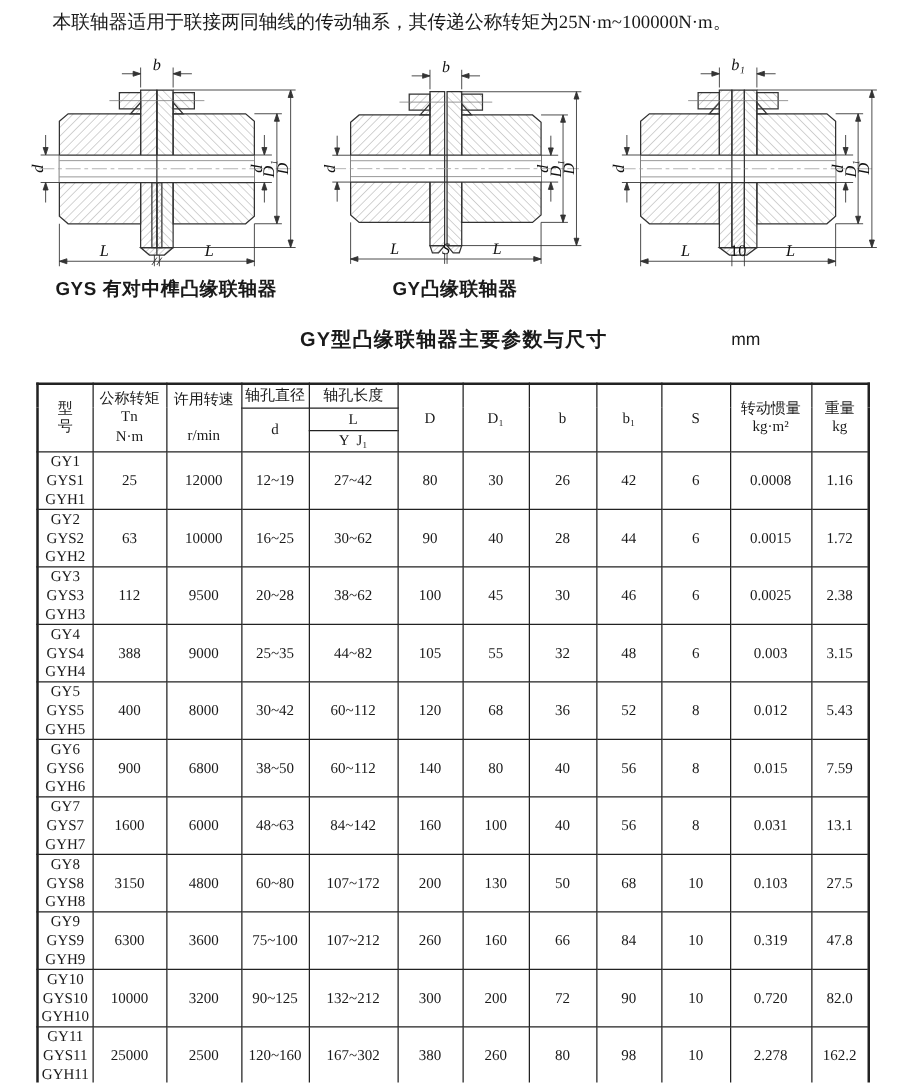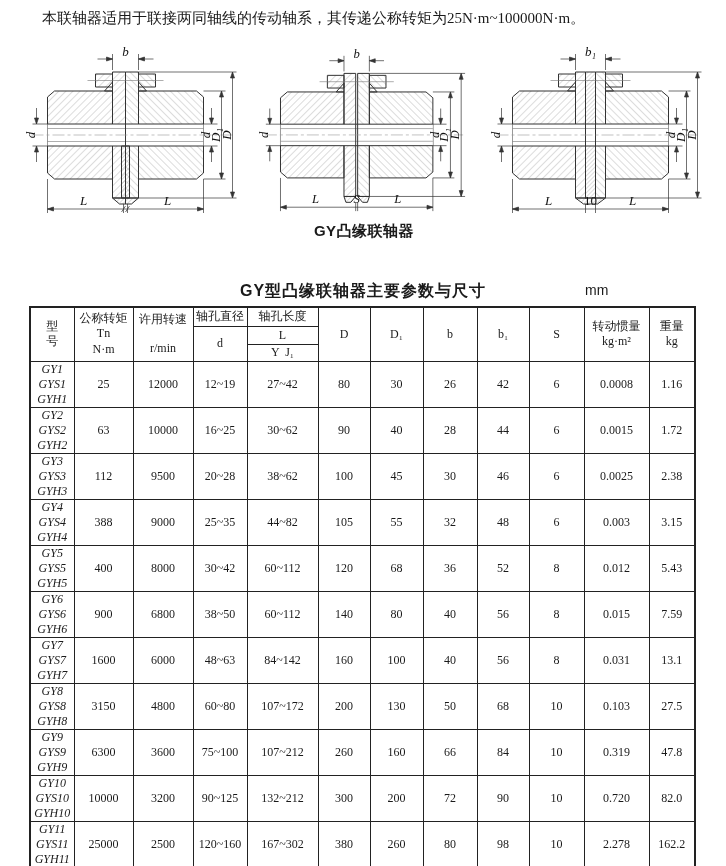--- a/index.html
+++ b/index.html
@@ -2,30 +2,30 @@
 <html><head>
 <meta charset="utf-8">
 <style>
   html,body{margin:0;padding:0;background:#fff;}
   body{width:726px;height:866px;position:relative;font-family:"Liberation Serif",serif;color:#1a1a1a;overflow:hidden;}
   .intro{position:absolute;top:8px;left:42px;width:660px;font-size:15px;line-height:1.35;}
   .drawings{position:absolute;top:46px;left:22px;width:690px;display:flex;justify-content:space-between;}
   .drawing{display:flex;flex-direction:column;align-items:center;}
   .drawing svg{display:block;}
   .caption{margin-top:4px;font-family:"Liberation Sans",sans-serif;font-weight:bold;font-size:15px;letter-spacing:.5px;white-space:nowrap;}
-  .titlebar{position:absolute;top:281px;left:0;width:636px;height:22px;}
+  .titlebar{position:absolute;top:262px;left:0;width:636px;height:22px;}
   .tbl-title{position:absolute;left:0;width:726px;text-align:center;font-family:"Liberation Sans",sans-serif;font-weight:600;font-size:16px;letter-spacing:1px;}
   .unit{position:absolute;left:585px;top:1px;font-family:Liberation Sans, sans-serif;font-size:14px;}
   table.params{position:absolute;top:306px;left:29px;width:667px;border-collapse:collapse;table-layout:fixed;border:2px solid #222;}
   table.params th,table.params td{border:1px solid #222;padding:0;text-align:center;font-weight:normal;font-size:12px;line-height:1.25;}
   table.params thead th{font-size:12px;}
   .h-top{height:19px;}
   .h-mid{height:18px;}
   .h-bot{height:17px;}
-  td.model-cell{text-align:left;padding-left:3px;font-size:10.5px;line-height:11.5px;font-style:italic;}
+  td.model-cell{text-align:left;padding-left:3px;font-size:10.5px;line-height:11.5px;}
   table.params tbody tr{height:35px;}
   .yj{white-space:pre;}
   .stack div{line-height:1.3;}
   
   .drw line,.drw polyline,.drw rect,.drw polygon,.drw path{vector-effect:non-scaling-stroke;}
   .dimtxt{font-family:"Liberation Serif",serif;font-style:italic;font-size:13px;fill:#111;}
   .dimtxt.up{font-style:normal;}
 </style>
 </head>
 <body>
@@ -110,20 +110,21 @@
         <text class="dimtxt" x="100" y="10" text-anchor="middle">b</text>
         <text class="dimtxt" transform="translate(9,89) rotate(-90)" text-anchor="middle">d</text>
         <text class="dimtxt" transform="translate(184,89) rotate(-90)" text-anchor="middle">d</text>
         <text class="dimtxt" transform="translate(194,89) rotate(-90)" text-anchor="middle">D₁</text>
         <text class="dimtxt" transform="translate(205,89) rotate(-90)" text-anchor="middle">D</text>
         <text class="dimtxt" x="58" y="159" text-anchor="middle">L</text>
         <text class="dimtxt up" x="100" y="159" text-anchor="middle"></text>
         <text class="dimtxt" x="142" y="159" text-anchor="middle">L</text>
       </g>
     </svg>
+    <div class="caption">GYS 有对中榫凸缘联轴器</div>
   </div>
 
   <div class="drawing">
     <svg class="drw" width="210" height="172" viewBox="0 0 215 172">
       <defs>
         <pattern id="p1a" width="5" height="5" patternUnits="userSpaceOnUse" patternTransform="rotate(45)">
             <line x1="0" y1="0" x2="0" y2="5" stroke="#8a8a8a" stroke-width="0.6"></line>
           </pattern>
         <pattern id="p1b" width="5" height="5" patternUnits="userSpaceOnUse" patternTransform="rotate(-45)">
             <line x1="0" y1="0" x2="0" y2="5" stroke="#8a8a8a" stroke-width="0.6"></line>

